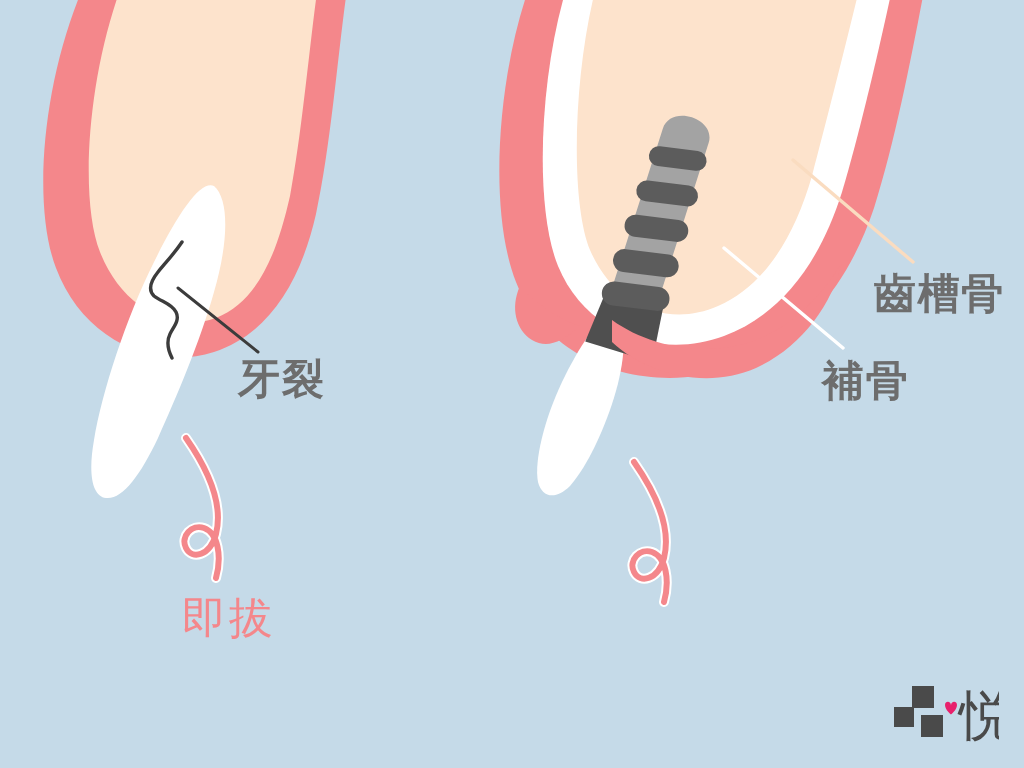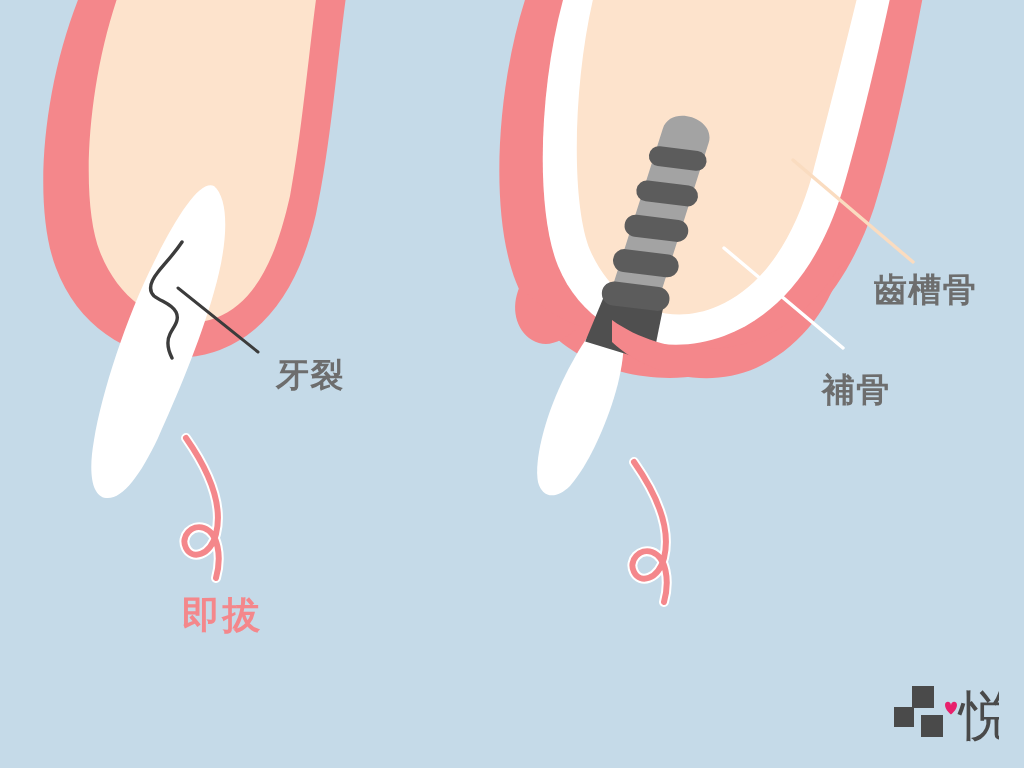--- a/index.html
+++ b/index.html
@@ -23,32 +23,32 @@
     display: block;
   }
   .lbl {
     position: absolute;
     white-space: nowrap;
     line-height: 1;
     letter-spacing: 0.04em;
   }
   .lbl-gray {
     color: #6d6d6d;
-    font-size: 33px;
+    font-size: 42px;
     font-weight: 700;
   }
   .lbl-pink {
     color: #f4878b;
-    font-size: 38px;
-    font-weight: 700;
+    font-size: 44px;
+    font-weight: 400;
     letter-spacing: 0.06em;
   }
-  #lbl-crack   { left: 238px; top: 358px; margin-left: 38px; }
+  #lbl-crack   { left: 238px; top: 358px; }
   #lbl-alveolar{ left: 874px; top: 273px; }
-  #lbl-graft   { left: 822px; top: 360px; margin-top: 13px; }
+  #lbl-graft   { left: 822px; top: 360px; }
   #lbl-extract { left: 182px; top: 596px; }
   #lbl-implant { left: 631px; top: 620px; }
   #logo {
     position: absolute;
     left: 893px;
     top: 682px;
     width: 106px;
     height: 62px;
   }
 </style>

